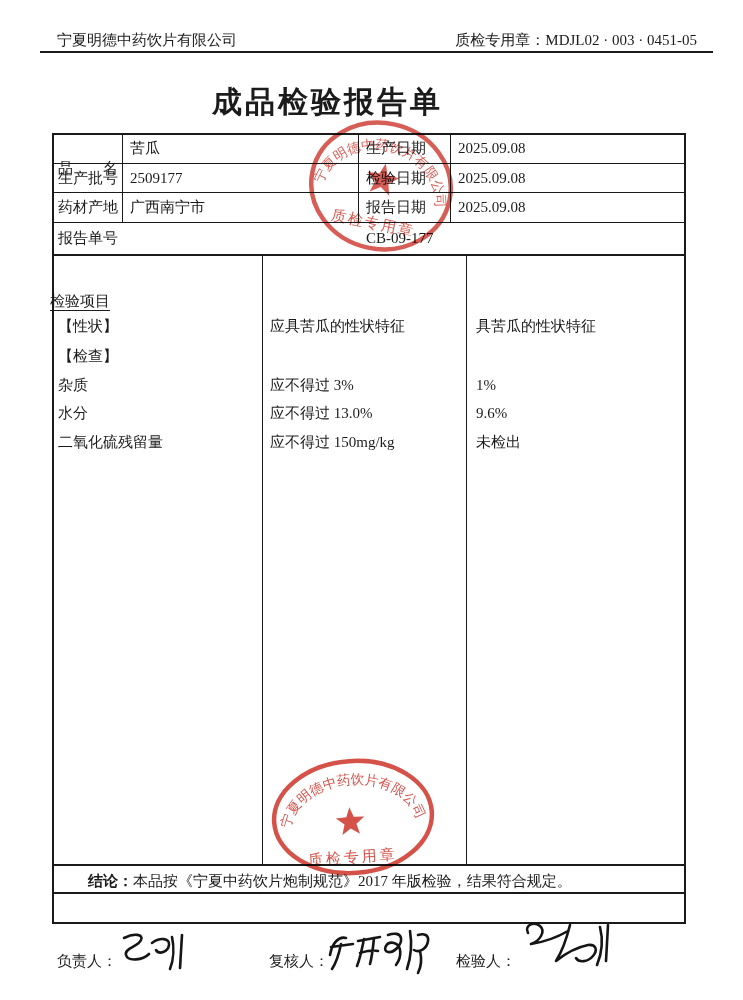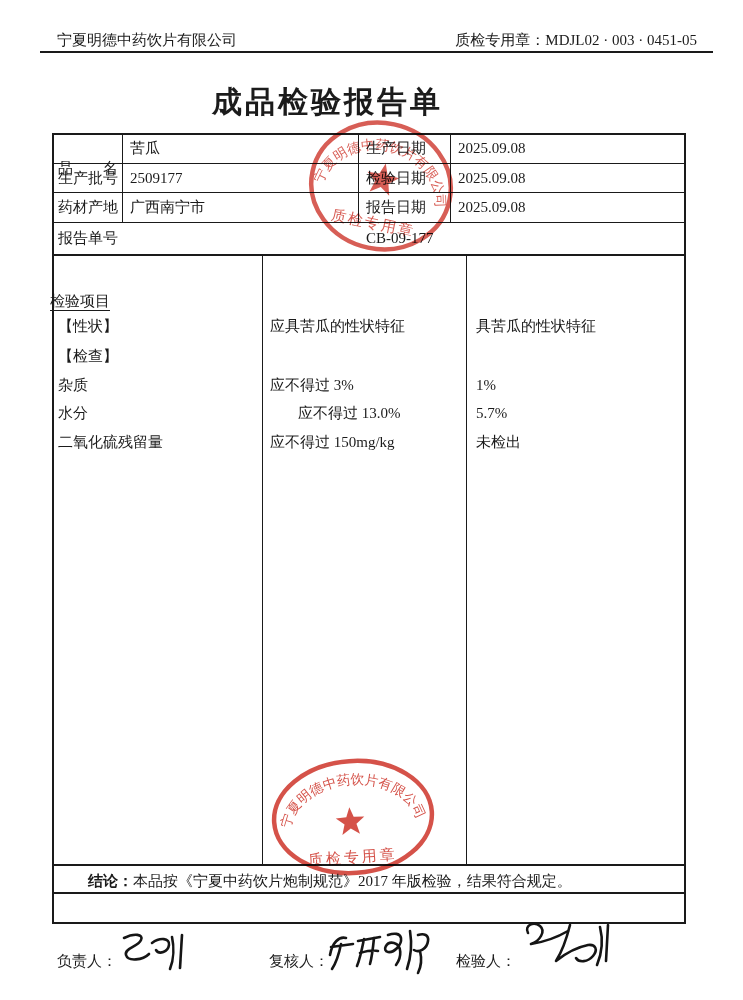--- a/index.html
+++ b/index.html
@@ -70,22 +70,22 @@
   <div class="abs t15" style="left:270px; top:316px;">应具苦瓜的性状特征</div>
   <div class="abs t15" style="left:476px; top:316px;">具苦瓜的性状特征</div>
 
   <div class="abs t15" style="left:58px;  top:346px;">【检查】</div>
 
   <div class="abs t15" style="left:58px;  top:375px;">杂质</div>
   <div class="abs t15" style="left:270px; top:375px;">应不得过 3%</div>
   <div class="abs t15" style="left:476px; top:375px;">1%</div>
 
   <div class="abs t15" style="left:58px;  top:403px;">水分</div>
-  <div class="abs t15" style="left:270px; top:403px;margin-left:28px;">应不得过 13.0%</div>
-  <div class="abs t15" style="left:476px; top:403px;">5.7%</div>
+  <div class="abs t15" style="left:270px; top:403px;">应不得过 13.0%</div>
+  <div class="abs t15" style="left:476px; top:403px;">9.6%</div>
 
   <div class="abs t15" style="left:58px;  top:432px;">二氧化硫残留量</div>
   <div class="abs t15" style="left:270px; top:432px;">应不得过 150mg/kg</div>
   <div class="abs t15" style="left:476px; top:432px;">未检出</div>
 
   <div class="box" style="left:52px; top:866px; width:634px; height:28px; border-top:none;"></div>
   <div class="abs t15" style="left:88px; top:871px;">
     <span class="bold">结论：</span><span>本品按《宁夏中药饮片炮制规范》2017 年版检验，结果符合规定。</span>
   </div>
 

